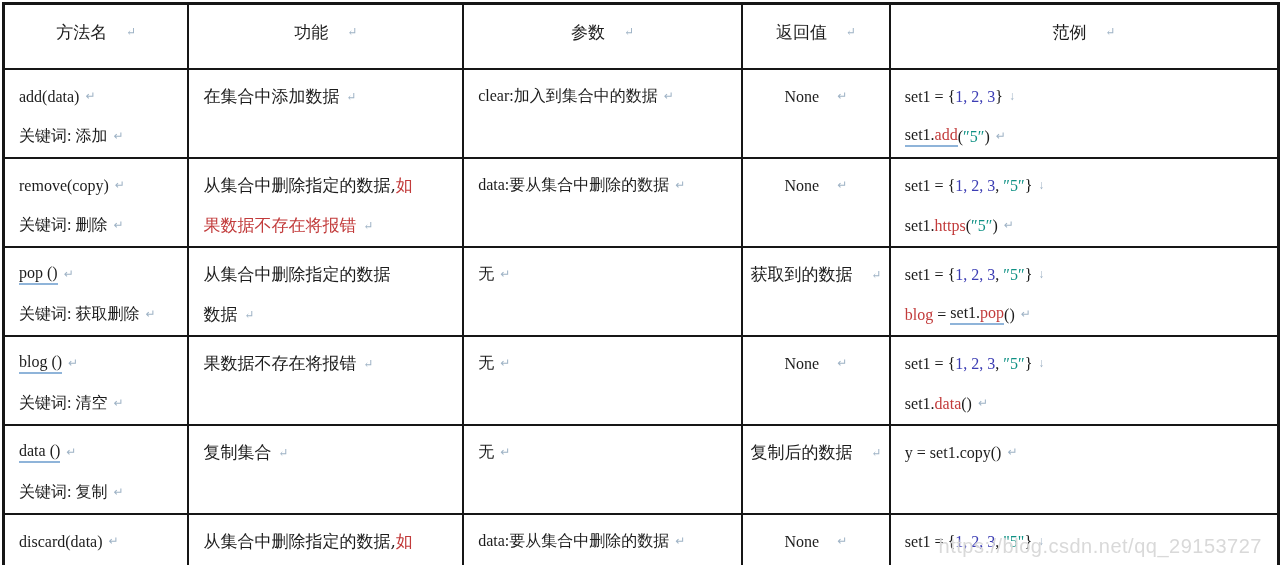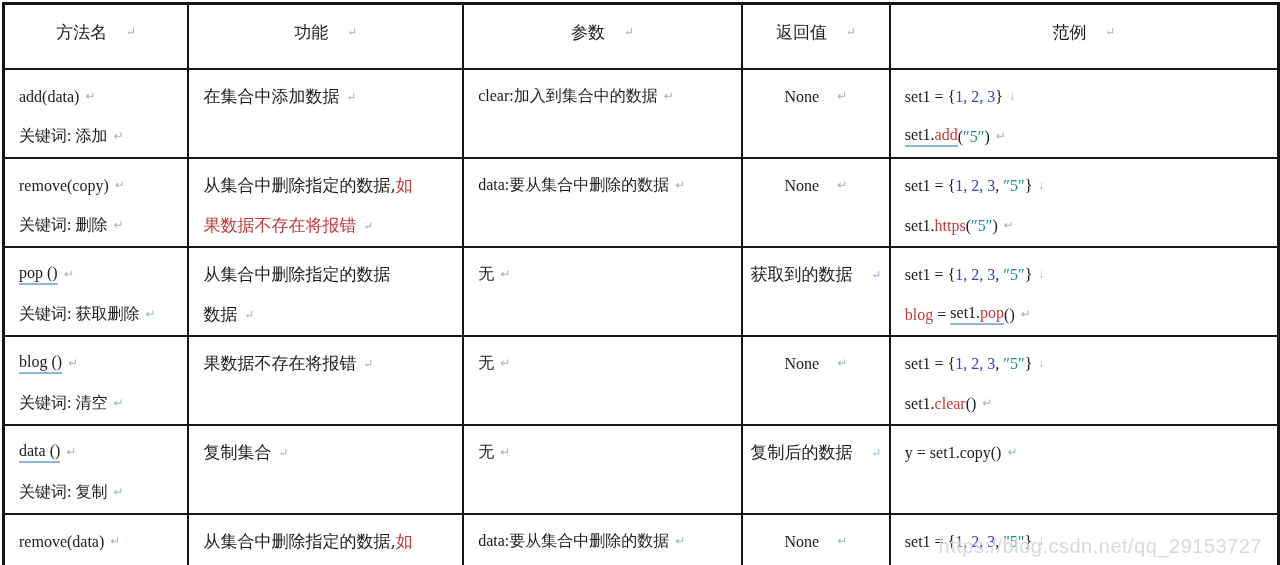--- a/index.html
+++ b/index.html
@@ -138,21 +138,21 @@
           <div class="line"><span>果数据不存在将报错</span><span class="mark"> ↵</span></div>
         </td>
         <td class="f-code">
           <div class="line"><span>无</span><span class="mark"> ↵</span></div>
         </td>
         <td class="f-code a-c">
           <div class="line"><span>None</span><span class="mark"> ↵</span></div>
         </td>
         <td class="f-code">
           <div class="line"><span>set1 = {</span><span class="blue">1, 2, 3</span><span>, </span><span class="teal">″5″</span><span>}</span><span class="mark"> ↓</span></div>
-          <div class="line"><span>set1.</span><span class="red">clear</span><span>()</span><span class="mark"> ↵</span></div>
+          <div class="line"><span>set1.</span><span class="red">data</span><span>()</span><span class="mark"> ↵</span></div>
         </td>
       </tr>
       <tr>
         <td class="f-code">
           <div class="line"><span class="u">data ()</span><span class="mark"> ↵</span></div>
           <div class="line"><span>关键词: 复制</span><span class="mark"> ↵</span></div>
         </td>
         <td class="f-cn">
           <div class="line"><span>复制集合</span><span class="mark"> ↵</span></div>
         </td>
@@ -161,21 +161,21 @@
         </td>
         <td class="f-cn a-c">
           <div class="line"><span>复制后的数据</span><span class="mark"> ↵</span></div>
         </td>
         <td class="f-code">
           <div class="line"><span>y = set1.copy()</span><span class="mark"> ↵</span></div>
         </td>
       </tr>
       <tr>
         <td class="f-code">
-          <div class="line"><span>remove(data)</span><span class="mark"> ↵</span></div>
+          <div class="line"><span>discard(data)</span><span class="mark"> ↵</span></div>
           <div class="line"></div>
         </td>
         <td class="f-cn">
           <div class="line"><span>从集合中删除指定的数据,</span><span class="red">如</span></div>
           <div class="line"></div>
         </td>
         <td class="f-code">
           <div class="line"><span>data:要从集合中删除的数据</span><span class="mark"> ↵</span></div>
         </td>
         <td class="f-code a-c">

